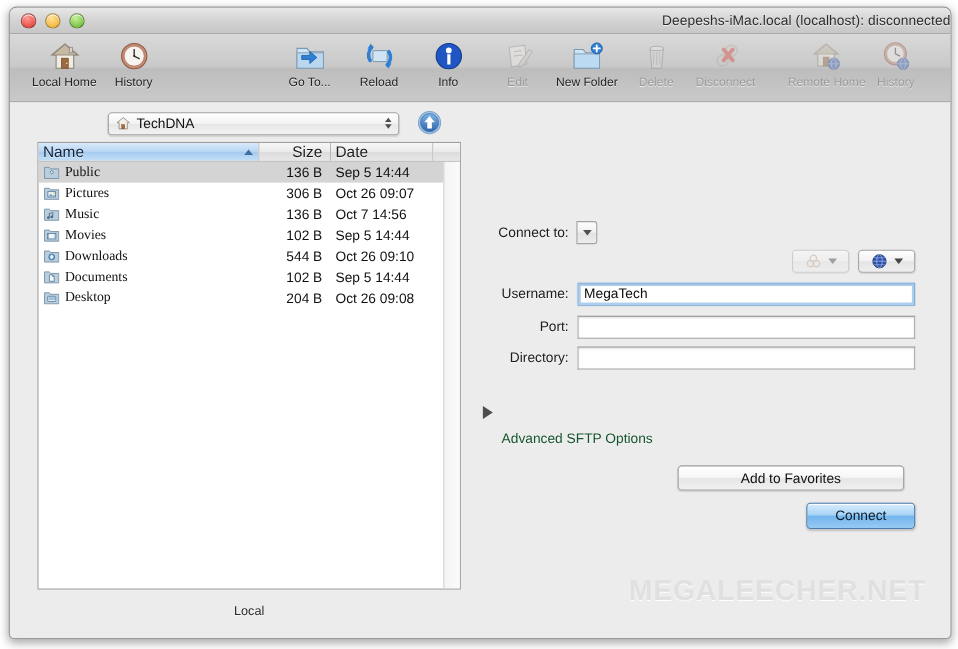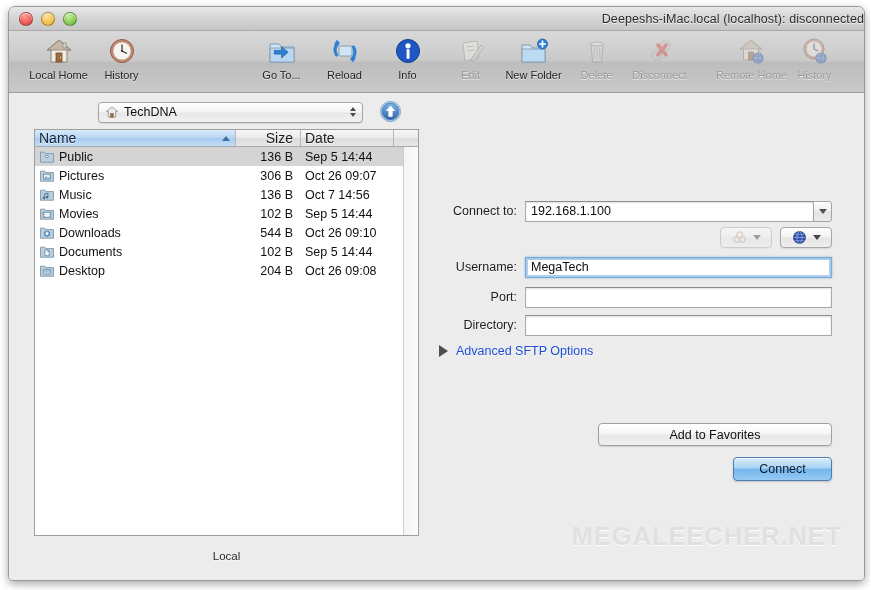--- a/index.html
+++ b/index.html
@@ -242,21 +242,21 @@
   .row {
     display: flex;
     height: 19px;
     align-items: center;
     font-size: 12.5px;
     color: #101010;
     cursor: default;
   }
   .row.selected { background: #d4d4d4; }
   .cell { box-sizing: border-box; display: flex; align-items: center; }
-  .cell.name { width: 201px; padding-left: 5px; gap: 5px; }
+  .cell.name { width: 201px; padding-left: 5px; gap: 5px; font-family: Liberation Serif, serif; }
   .cell.size { width: 65px; justify-content: flex-end; padding-right: 8px; }
   .cell.date { width: 93px; padding-left: 4px; }
 
   .fl-scroll {
     position: absolute;
     right: 0; top: 0; bottom: 0;
     width: 15px;
     background: linear-gradient(to right, #f4f4f4, #fbfbfb);
     border-left: 1px solid #cfcfcf;
     box-sizing: border-box;
@@ -371,42 +371,43 @@
     cursor: default;
   }
   .tri-right {
     width: 0; height: 0;
     border-top: 6px solid transparent;
     border-bottom: 6px solid transparent;
     border-left: 9px solid #4d4d4d;
   }
   .disclosure .dlabel {
     font-size: 12.5px;
-    color: #1d4ed8;
+    color: #14532d;
     text-shadow: 0 1px 0 rgba(255,255,255,0.7);
+    margin-top: 48px;
   }
 
   .btn {
     height: 23px;
     border: 1px solid #a0a0a0;
     border-radius: 4px;
     background: linear-gradient(to bottom, #ffffff 0%, #f6f6f6 47%, #e6e6e6 53%, #f0f0f0 100%);
     box-shadow: 0 1px 1px rgba(0,0,0,0.12), inset 0 1px 0 #fff;
     font-size: 12.5px;
     color: #0f0f0f;
     display: flex;
     align-items: center;
     justify-content: center;
     box-sizing: border-box;
     cursor: default;
   }
   .btn.favorites {
     position: absolute;
-    right: 16px;
-    width: 234px;
+    right: 26px;
+    width: 206px;
   }
   .btn.primary {
     position: absolute;
     right: 16px;
     width: 99px;
     height: 24px;
     border: 1px solid #4c7dae;
     color: #0b1a2b;
     background: linear-gradient(to bottom, #d8ecfb 0%, #a9d4f5 45%, #74b6ee 52%, #97caf3 100%);
     box-shadow: 0 1px 2px rgba(0,0,0,0.18), inset 0 1px 0 rgba(255,255,255,0.85);
@@ -758,21 +759,20 @@
           </div>
         </div>
 
         <div class="local-label">Local</div>
       </div>
 
       <div class="right-pane">
 
         <div class="frow" style="top: 101px;">
           <div class="flabel">Connect to:</div>
-          <div class="field" placeholder="">192.168.1.100</div>
           <div class="combo-arrow">
             <span class="caret-down"></span>
           </div>
         </div>
 
         <div class="minibtn-row" style="top: 128px;">
           <div class="minibtn disabled">
             <span>
               <svg width="15" height="15" viewBox="0 0 16 16">
                 <circle cx="8" cy="5.2" r="3.1" fill="none" stroke="#c3a898" stroke-width="1.3"></circle>

